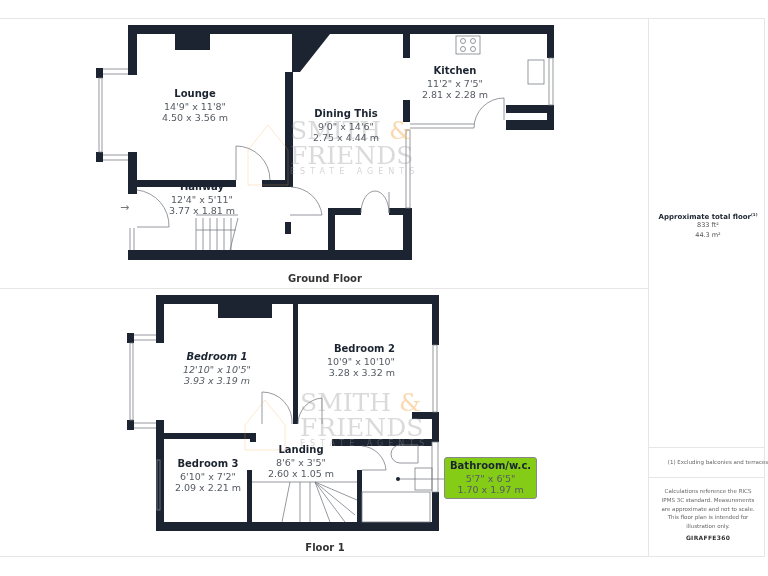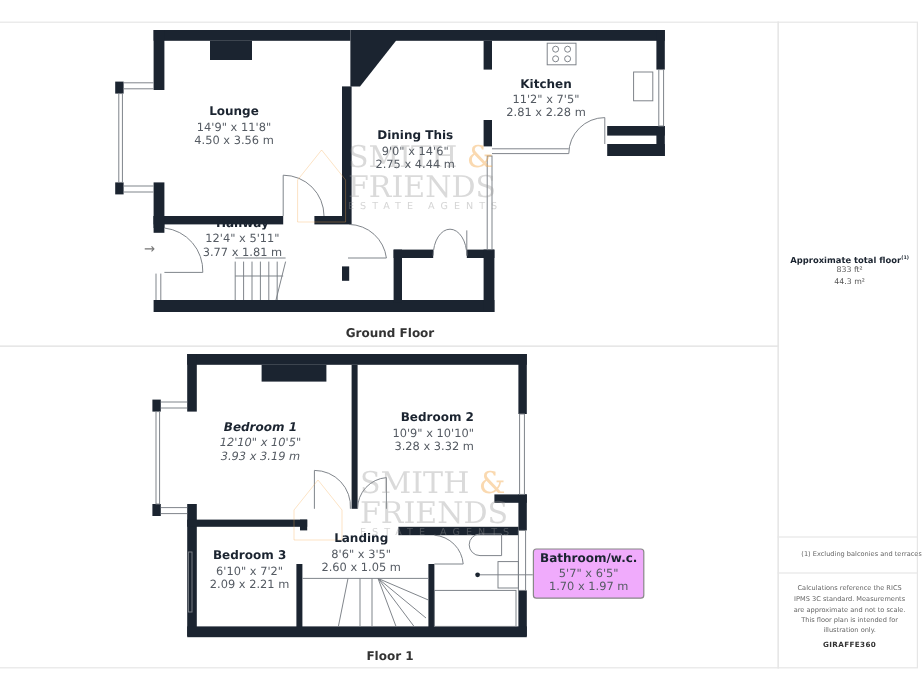--- a/index.html
+++ b/index.html
@@ -8,21 +8,21 @@
   .plan-svg { position:absolute; left:0; top:0; width:768px; height:576px; }
   .room-label { position:absolute; text-align:center; transform:translateX(-50%); white-space:nowrap; line-height:1.25; }
   .room-name { font-size:10px; font-weight:bold; color:#1b2430; }
   .room-dim { font-size:9.5px; color:#555b63; }
   .floor-label { position:absolute; font-size:10px; font-weight:bold; color:#333; transform:translateX(-50%); }
   .side { position:absolute; left:648px; width:120px; text-align:center; color:#444; }
   .side-title { font-size:7px; font-weight:bold; color:#1b2430; }
   .side-small { font-size:6.5px; color:#555; line-height:1.5; }
   .side-note { font-size:5.5px; color:#666; line-height:1.6; padding:0 10px; }
   .brand { font-size:6px; font-weight:bold; color:#333; letter-spacing:0.3px; }
-  .bath-box { position:absolute; border:1px solid #888; border-radius:3px; background:#f0abfc; padding:2px 5px; text-align:center; line-height:1.25; }
+  .bath-box { position:absolute; border:1px solid #888; border-radius:3px; background:#84cc16; padding:2px 5px; text-align:center; line-height:1.25; }
   .watermark { position:absolute; font-family:"DejaVu Serif", serif; color:rgba(150,150,150,0.35); pointer-events:none; line-height:1; }
   .wm-amp { color:rgba(245,170,80,0.45); }
   .wm-sub { font-family:"DejaVu Sans", sans-serif; letter-spacing:5px; font-size:8px; color:rgba(150,150,150,0.4); }
 </style>
 </head>
 <body>
 
 <div class="frame" style="left:0;top:18px;width:649px;height:271px;border-left:none;"></div>
 <div class="frame" style="left:0;top:288px;width:649px;height:269px;border-left:none;"></div>
 <div class="frame" style="left:648px;top:18px;width:117px;height:539px;"></div>

